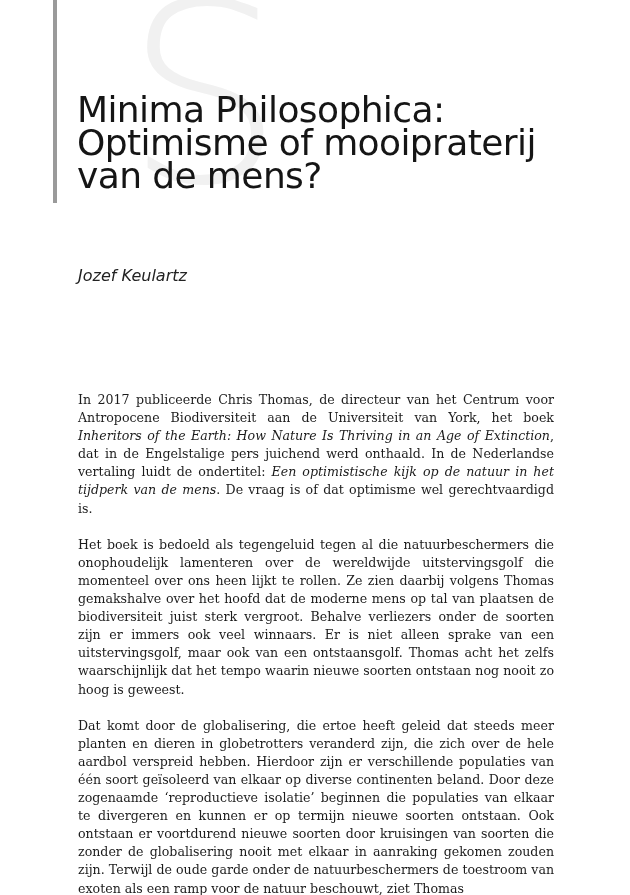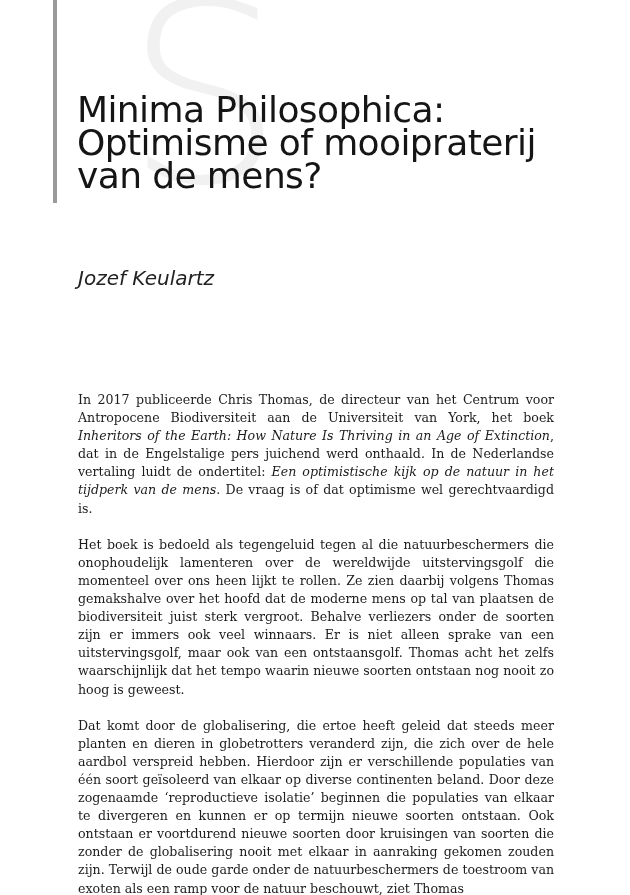--- a/index.html
+++ b/index.html
@@ -48,21 +48,21 @@
       color: #151515;
       z-index: 1;
     }
     .title span { display: block; white-space: nowrap; }
     .author {
       position: absolute;
       left: 78px;
       top: 266px;
       font-family: "DejaVu Sans", sans-serif;
       font-style: italic;
-      font-size: 20px;
+      font-size: 16px;
       color: #222;
       z-index: 1;
     }
     .body {
       position: absolute;
       left: 78px;
       top: 391px;
       width: 476px;
       font-family: "DejaVu Serif", serif;
       font-size: 12.6px;

